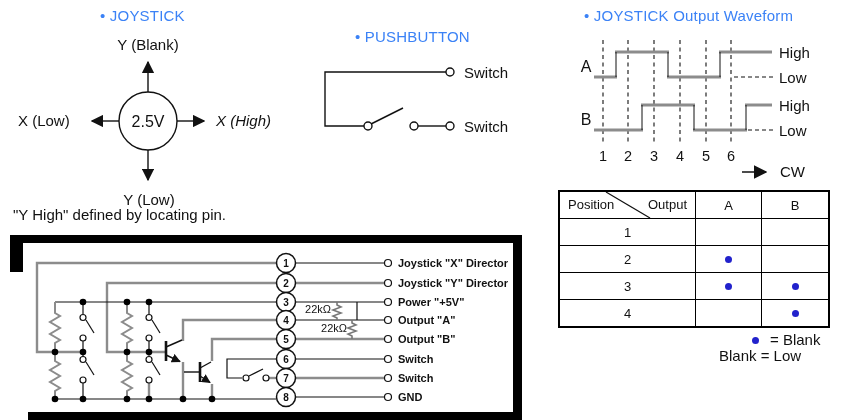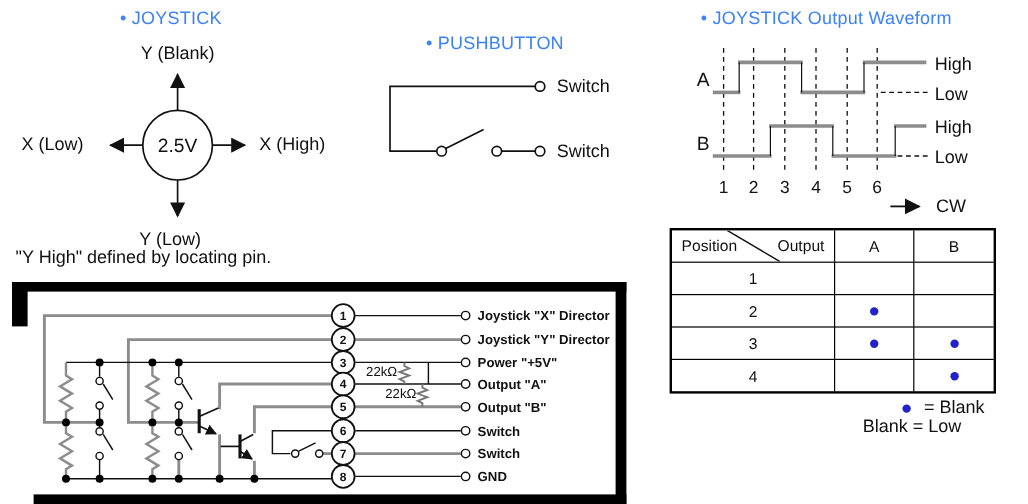--- a/index.html
+++ b/index.html
@@ -256,23 +256,23 @@
     <text x="331" y="313" font-size="11" text-anchor="end">22kΩ</text>
     <text x="347" y="332" font-size="11" text-anchor="end">22kΩ</text>
   </g>
 </svg>
 
 <div class="abs title" style="left:100px;top:7px;">• JOYSTICK</div>
 <div class="abs title" style="left:355px;top:7px;margin-top:21px;">• PUSHBUTTON</div>
 <div class="abs title" style="left:584px;top:7px;">• JOYSTICK Output Waveform</div>
 
 <div class="abs lbl" style="left:113px;top:36px;width:70px;text-align:center;">Y (Blank)</div>
-<div class="abs lbl" style="left:116px;top:191px;width:66px;">Y (Low)</div>
+<div class="abs lbl" style="left:116px;top:191px;width:66px;text-align:center;">Y (Low)</div>
 <div class="abs lbl" style="left:18px;top:112px;">X (Low)</div>
-<div class="abs lbl" style="left:216px;top:112px;">X (High)</div>
+<div class="abs lbl" style="left:216px;top:112px;font-style:italic;">X (High)</div>
 <div class="abs lbl" style="left:13px;top:206px;">"Y High" defined by locating pin.</div>
 
 <div class="abs lbl" style="left:464px;top:64px;">Switch</div>
 <div class="abs lbl" style="left:464px;top:118px;">Switch</div>
 
 <div id="ttable">
   <div class="tc c0 r0 hdrcell">
     <span class="hdr-pos">Position</span>
     <span class="hdr-out">Output</span>
     <svg width="135" height="26" style="position:absolute;left:0;top:0;">

